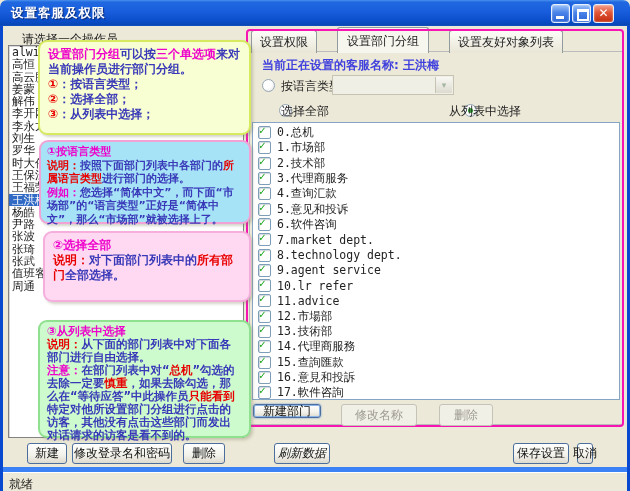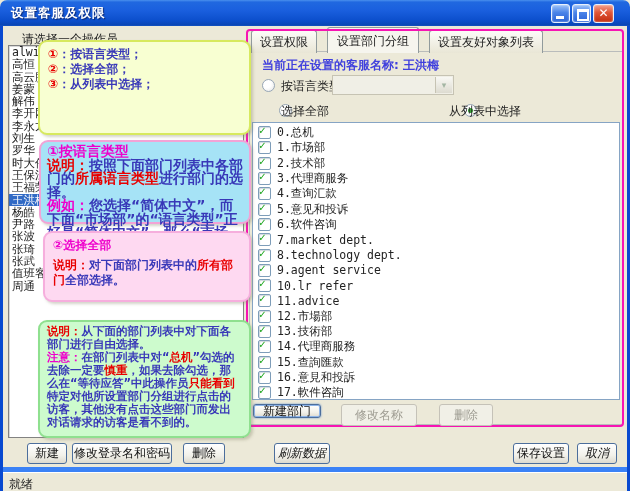--- a/index.html
+++ b/index.html
@@ -51,32 +51,32 @@
     font-size:11.5px;
   }
   .op-item{height:12.3px;line-height:12.3px;padding-left:3px;white-space:nowrap;cursor:default;}
   .op-item.selected{background:#316AC5;color:#fff;}
   
   .tip{
     box-sizing:border-box;z-index:45;border-radius:9px;font-weight:bold;
     box-shadow:2px 2px 3px rgba(130,130,100,.35);
   }
   #tip-0{left:38px;top:40px;width:213px;height:95px;background:#F8FFD2;border:2px solid #D7E95E;padding:5px 8px;line-height:15px;font-size:12px;}
-  #tip-1{left:39px;top:140px;width:212px;height:84px;background:#A6E3F6;border:2px solid #F2A3D6;padding:3px 6px;line-height:13.5px;font-size:14px;}
+  #tip-1{left:39px;top:140px;width:212px;height:84px;background:#A6E3F6;border:2px solid #F2A3D6;padding:3px 6px;line-height:13.5px;font-size:11px;}
   #tip-2{left:43px;top:231px;width:208px;height:71px;background:#FED9F1;border:2px solid #F6AEDD;padding:5px 8px;line-height:15px;font-size:12px;}
   #tip-3{left:38px;top:320px;width:213px;height:118px;background:#CDFBCD;border:2px solid #8FE08F;padding:3px 7px;line-height:13px;font-size:11.5px;}
   .tp{margin:0;}
-  #tip-2 .tp:first-child{margin-bottom:5px;}
+  #tip-2 .tp:first-child{}
   .seg-b{color:#3838B8;} .seg-r{color:#E80000;} .seg-m{color:#EE00CC;}
   
   #anno-box{left:246px;top:29px;width:378px;height:398px;border:2px solid #F714B3;border-radius:4px;box-sizing:border-box;z-index:40;pointer-events:none;}
   #tab-panel{left:249px;top:51px;width:374px;height:374px;border:1px solid #B9BCBB;box-sizing:border-box;}
   #tabs{left:251px;top:31px;height:22px;display:flex;align-items:flex-end;z-index:10;}
   .tab{
-    padding:3px 8px 2px;margin-right:10px;border:1px solid #919B9C;border-bottom:none;
+    padding:3px 8px 2px;margin-right:20px;border:1px solid #919B9C;border-bottom:none;
     border-radius:3px 3px 0 0;background:linear-gradient(#FCFCF8,#E9E6D6);cursor:pointer;white-space:nowrap;
   }
   .tab.active{padding:5px 9px 3px;background:#F6F5EE;position:relative;z-index:12;}
   #current-label{left:262px;top:57px;color:#4040DD;font-weight:bold;}
   .radio{width:11px;height:11px;border-radius:50%;border:1px solid #97A6B6;box-sizing:content-box;
     background:radial-gradient(circle at 35% 35%,#FFFFFF 40%,#E4E4E4);display:inline-block;position:relative;}
   .radio.sel::after{content:"";position:absolute;left:3px;top:3px;width:5px;height:5px;border-radius:50%;background:#35A435;}
   #radio-lang{left:262px;top:79px;} #lbl-lang{left:281px;top:78px;}
   #radio-all{left:262px;top:104px;} #lbl-all{left:281px;top:103px;}
   #radio-list{left:430px;top:104px;} #lbl-list{left:449px;top:103px;}
@@ -108,21 +108,21 @@
   .xpbtn.focusring{box-shadow:0 0 0 1px #8DB4E8 inset, 0 0 2px #5A8CD0;}
   .xpbtn.disabled{border-color:#C5C2B8;color:#9E9C92;background:#F1F0E7;cursor:default;}
   #btn-newdept{left:253px;top:404px;width:68px;height:14px;z-index:41;}
   #btn-rename{left:341px;top:404px;width:76px;height:22px;z-index:41;}
   #btn-deldept{left:439px;top:404px;width:54px;height:22px;z-index:41;}
   #btn-new{left:27px;top:443px;width:40px;}
   #btn-modlogin{left:72px;top:443px;width:100px;}
   #btn-del{left:183px;top:443px;width:42px;}
   #btn-refresh{left:274px;top:443px;width:56px;font-style:italic;}
   #btn-save{left:513px;top:443px;width:56px;}
-  #btn-cancel{left:577px;top:443px;width:40px;font-style:italic;}
+  #btn-cancel{left:577px;top:443px;width:16px;}
 </style>
 </head>
 <body>
 
 
 
 
 <div id="titlebar" class="abs">
   <span id="title-text" class="abs">设置客服及权限</span>
   <div id="btn-min" class="abs winbtn"></div>
@@ -153,34 +153,36 @@
     <div class="op-item">尹路</div>
     <div class="op-item">张波</div>
     <div class="op-item">张琦</div>
     <div class="op-item">张武</div>
     <div class="op-item">值班客服</div>
     <div class="op-item">周通</div>
   </div>
 
 
 <div id="tip-0" class="abs tip">
+    <div class="tp"><span class="seg-m">设置部门分组</span><span class="seg-b">可以按</span><span class="seg-m">三个单选项</span><span class="seg-b">来对当前操作员进行部门分组。</span></div>
     <div class="tp"><span class="seg-r">①</span><span class="seg-b">：按语言类型；</span></div>
     <div class="tp"><span class="seg-r">②</span><span class="seg-b">：选择全部；</span></div>
     <div class="tp"><span class="seg-r">③</span><span class="seg-b">：从列表中选择；</span></div>
   </div>
 <div id="tip-1" class="abs tip">
     <div class="tp"><span class="seg-m">①按语言类型</span></div>
     <div class="tp"><span class="seg-r">说明：</span><span class="seg-b">按照下面部门列表中各部门的</span><span class="seg-r">所属语言类型</span><span class="seg-b">进行部门的选择。</span></div>
     <div class="tp"><span class="seg-m">例如：</span><span class="seg-b">您选择“简体中文”，而下面“市场部”的“语言类型”正好是“简体中文”，那么“市场部”就被选择上了。</span></div>
   </div>
 <div id="tip-2" class="abs tip">
     <div class="tp"><span class="seg-m">②选择全部</span></div>
     <div class="tp"><span class="seg-r">说明：</span><span class="seg-b">对下面部门列表中的</span><span class="seg-r">所有部门</span><span class="seg-b">全部选择。</span></div>
   </div>
 <div id="tip-3" class="abs tip">
+    <div class="tp"><span class="seg-m">③从列表中选择</span></div>
     <div class="tp"><span class="seg-r">说明：</span><span class="seg-b">从下面的部门列表中对下面各部门进行自由选择。</span></div>
     <div class="tp"><span class="seg-m">注意：</span><span class="seg-b">在部门列表中对“</span><span class="seg-r">总机</span><span class="seg-b">”勾选的去除一定要</span><span class="seg-r">慎重</span><span class="seg-b">，如果去除勾选，那么在“等待应答”中此操作员</span><span class="seg-r">只能看到</span><span class="seg-b">特定对他所设置部门分组进行点击的访客，其他没有点击这些部门而发出对话请求的访客是看不到的。</span></div>
   </div>
 
 
 <div id="tab-panel" class="abs"></div>
 <div id="tabs" class="abs">
     <div class="tab">设置权限</div>
     <div class="tab active">设置部门分组</div>
     <div class="tab">设置友好对象列表</div>

